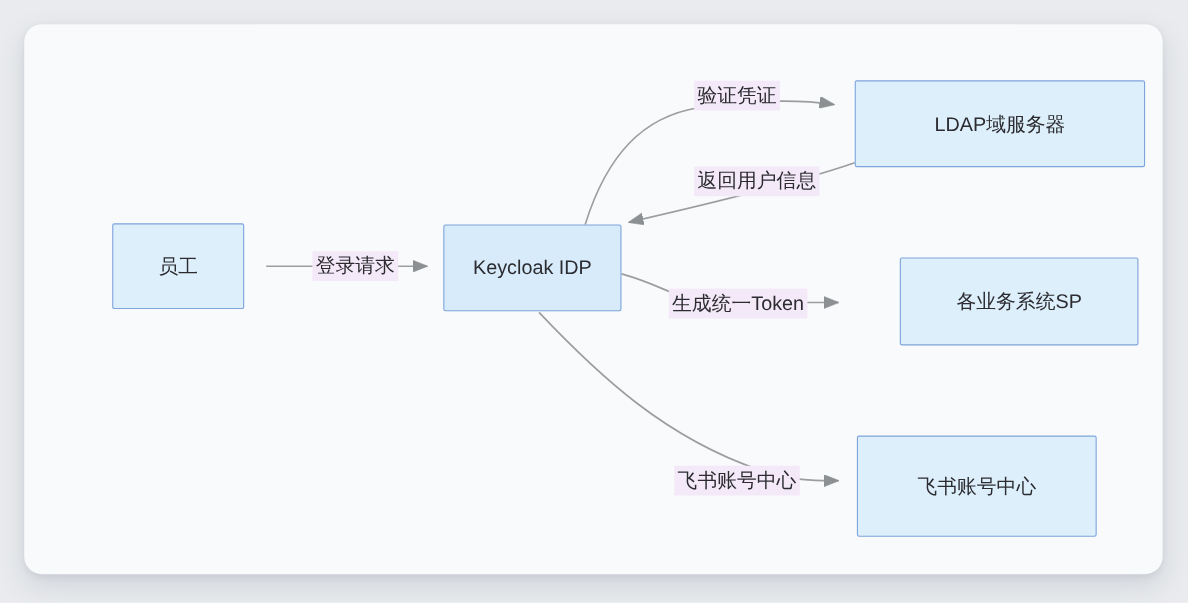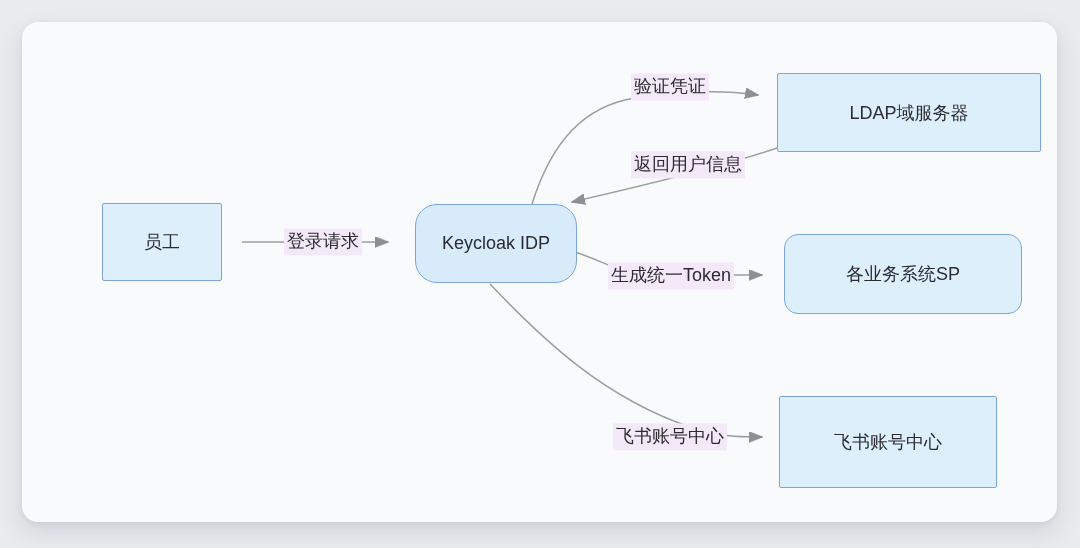--- a/index.html
+++ b/index.html
@@ -29,23 +29,23 @@
     background: #ddeffb;
     border: 1.5px solid #7ea4dc;
     border-radius: 2px;
     box-sizing: border-box;
     color: #2b2b30;
     font-size: 18px;
     text-align: center;
     z-index: 3;
   }
   #n-employee { left: 102px; top: 203px; width: 120px; height: 78px; }
-  #n-keycloak { left: 403px; top: 204px; width: 162px; height: 79px; border-radius: 22px; background: #d7ebfa; margin-left: 12px; }
+  #n-keycloak { left: 403px; top: 204px; width: 162px; height: 79px; border-radius: 2px; background: #d7ebfa; }
   #n-ldap     { left: 777px; top: 73px;  width: 264px; height: 79px; }
-  #n-sp       { left: 784px; top: 234px; width: 238px; height: 80px; border-radius: 14px; }
+  #n-sp       { left: 818px; top: 234px; width: 217px; height: 80px; }
   #n-feishu   { left: 779px; top: 396px; width: 218px; height: 92px; }
   .edge-label {
     position: absolute;
     transform: translate(-50%, -50%);
     background: #f3e9f8;
     color: #2b2b30;
     font-size: 18px;
     line-height: 1.4;
     padding: 1px 3px;
     white-space: nowrap;

